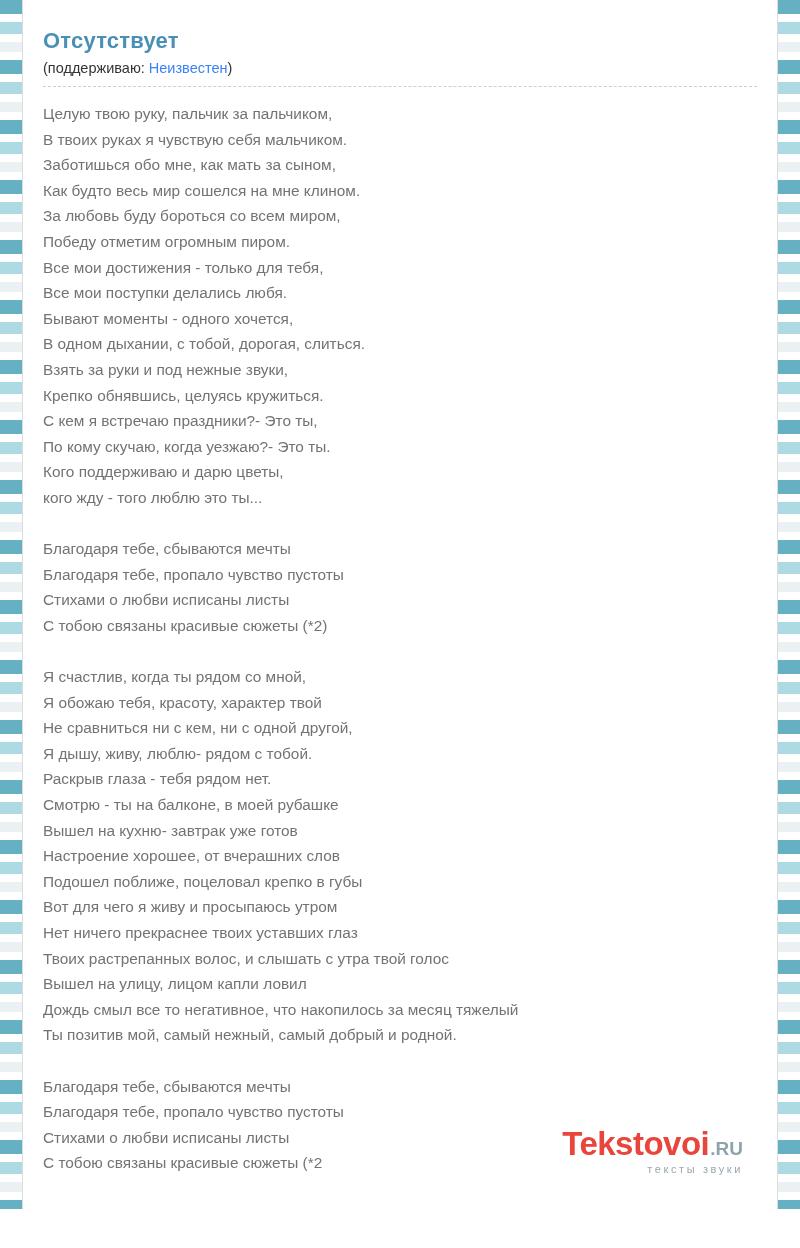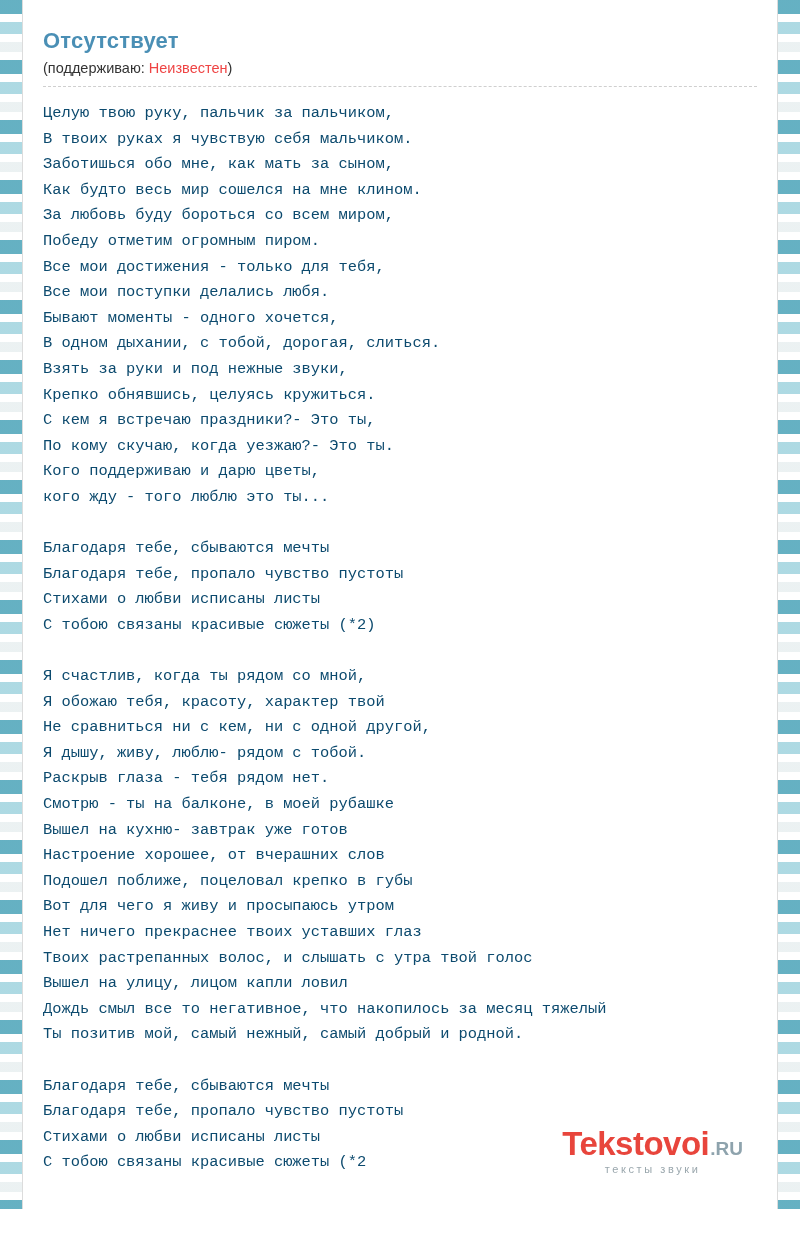--- a/index.html
+++ b/index.html
@@ -67,45 +67,44 @@
     margin: 0 0 6px 0;
     letter-spacing: 0.2px;
   }
 
   .artist-line {
     font-size: 14.5px;
     color: #333333;
     margin: 0 0 10px 0;
   }
   .artist-link {
-    color: #ef4444;
+    color: #3b82f6;
     text-decoration: none;
   }
 
   .divider {
     border: 0;
     border-top: 1px dashed #cfcfcf;
     margin: 0 0 14px 0;
   }
 
   .lyrics {
     font-size: 15.4px;
     line-height: 25.6px;
-    color: #0c4a6e;
+    color: #737373;
     white-space: pre-wrap;
     word-wrap: break-word;
-    font-family: Liberation Mono, monospace;
   }
 
   
   .logo-block {
     position: absolute;
     right: 34px;
     bottom: 34px;
-    text-align: center;
+    text-align: right;
     line-height: 1;
   }
   .logo-main {
     font-size: 33px;
     font-weight: bold;
     color: #e8453c;
     letter-spacing: -0.5px;
     display: inline-block;
   }
   .logo-tld {

